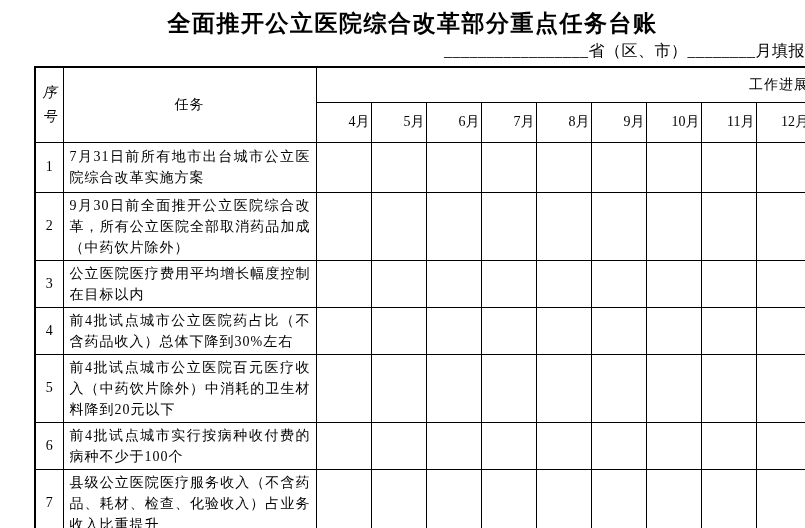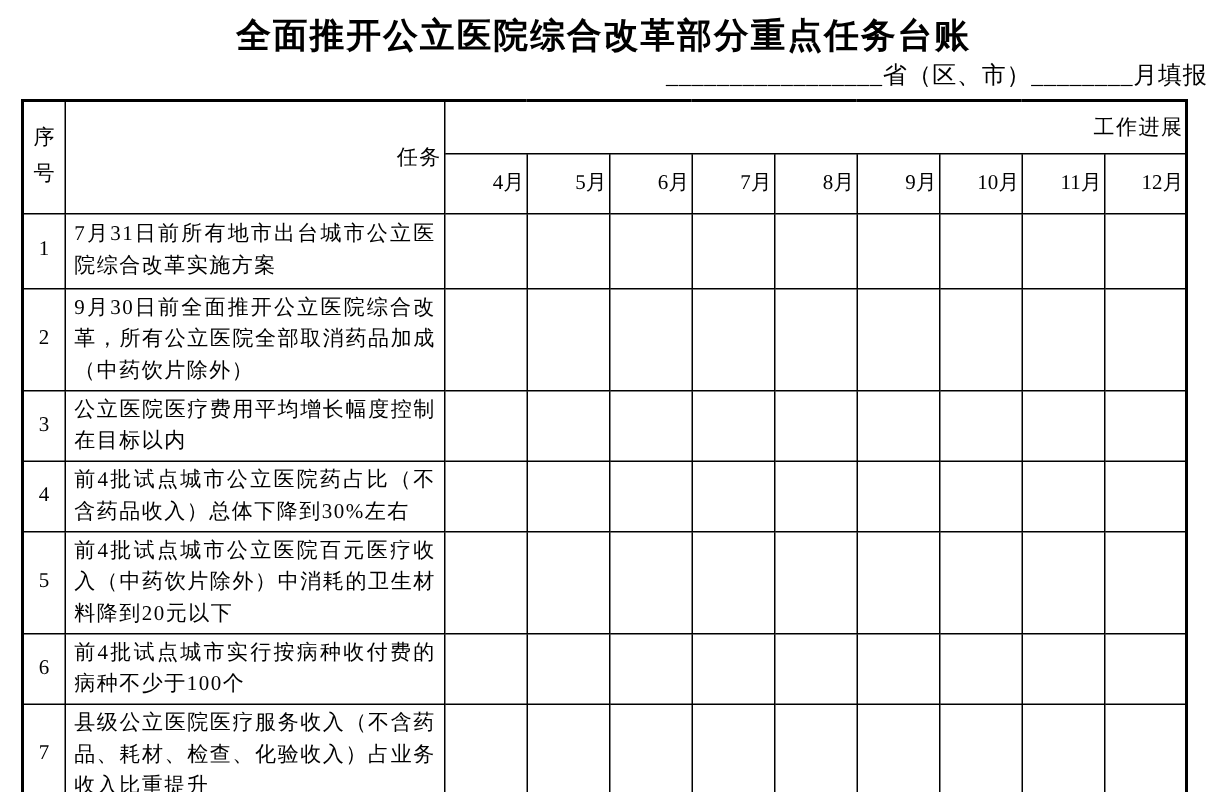--- a/index.html
+++ b/index.html
@@ -9,20 +9,21 @@
     width: 805px;
     height: 528px;
     overflow: hidden;
     font-family: "Liberation Serif", "DejaVu Serif", serif;
     color: #000000;
   }
   .page {
     width: 805px;
     height: 528px;
     box-sizing: border-box;
+    padding-left: 20px;
   }
   .doc-title {
     text-align: center;
     font-size: 23px;
     font-weight: bold;
     letter-spacing: 1.5px;
     margin: 0;
     padding-top: 9px;
     line-height: 30px;
   }
@@ -43,28 +44,29 @@
   }
   table.ledger th, table.ledger td {
     border: 1px solid #000000;
     font-weight: normal;
     font-size: 14px;
     box-sizing: border-box;
     overflow: hidden;
   }
   th.h-no {
     width: 28px;
-    text-align: center;
+    text-align: right;
     padding: 2px 6px;
     line-height: 24px;
     word-break: break-all;
+    font-style: italic;
   }
   th.h-task {
     width: 253px;
-    text-align: right;
+    text-align: center;
     letter-spacing: 1px;
   }
   th.h-progress {
     text-align: right;
     height: 35px;
     letter-spacing: 1px;
     margin-top: 18px;
   }
   th.h-month {
     width: 55px;

